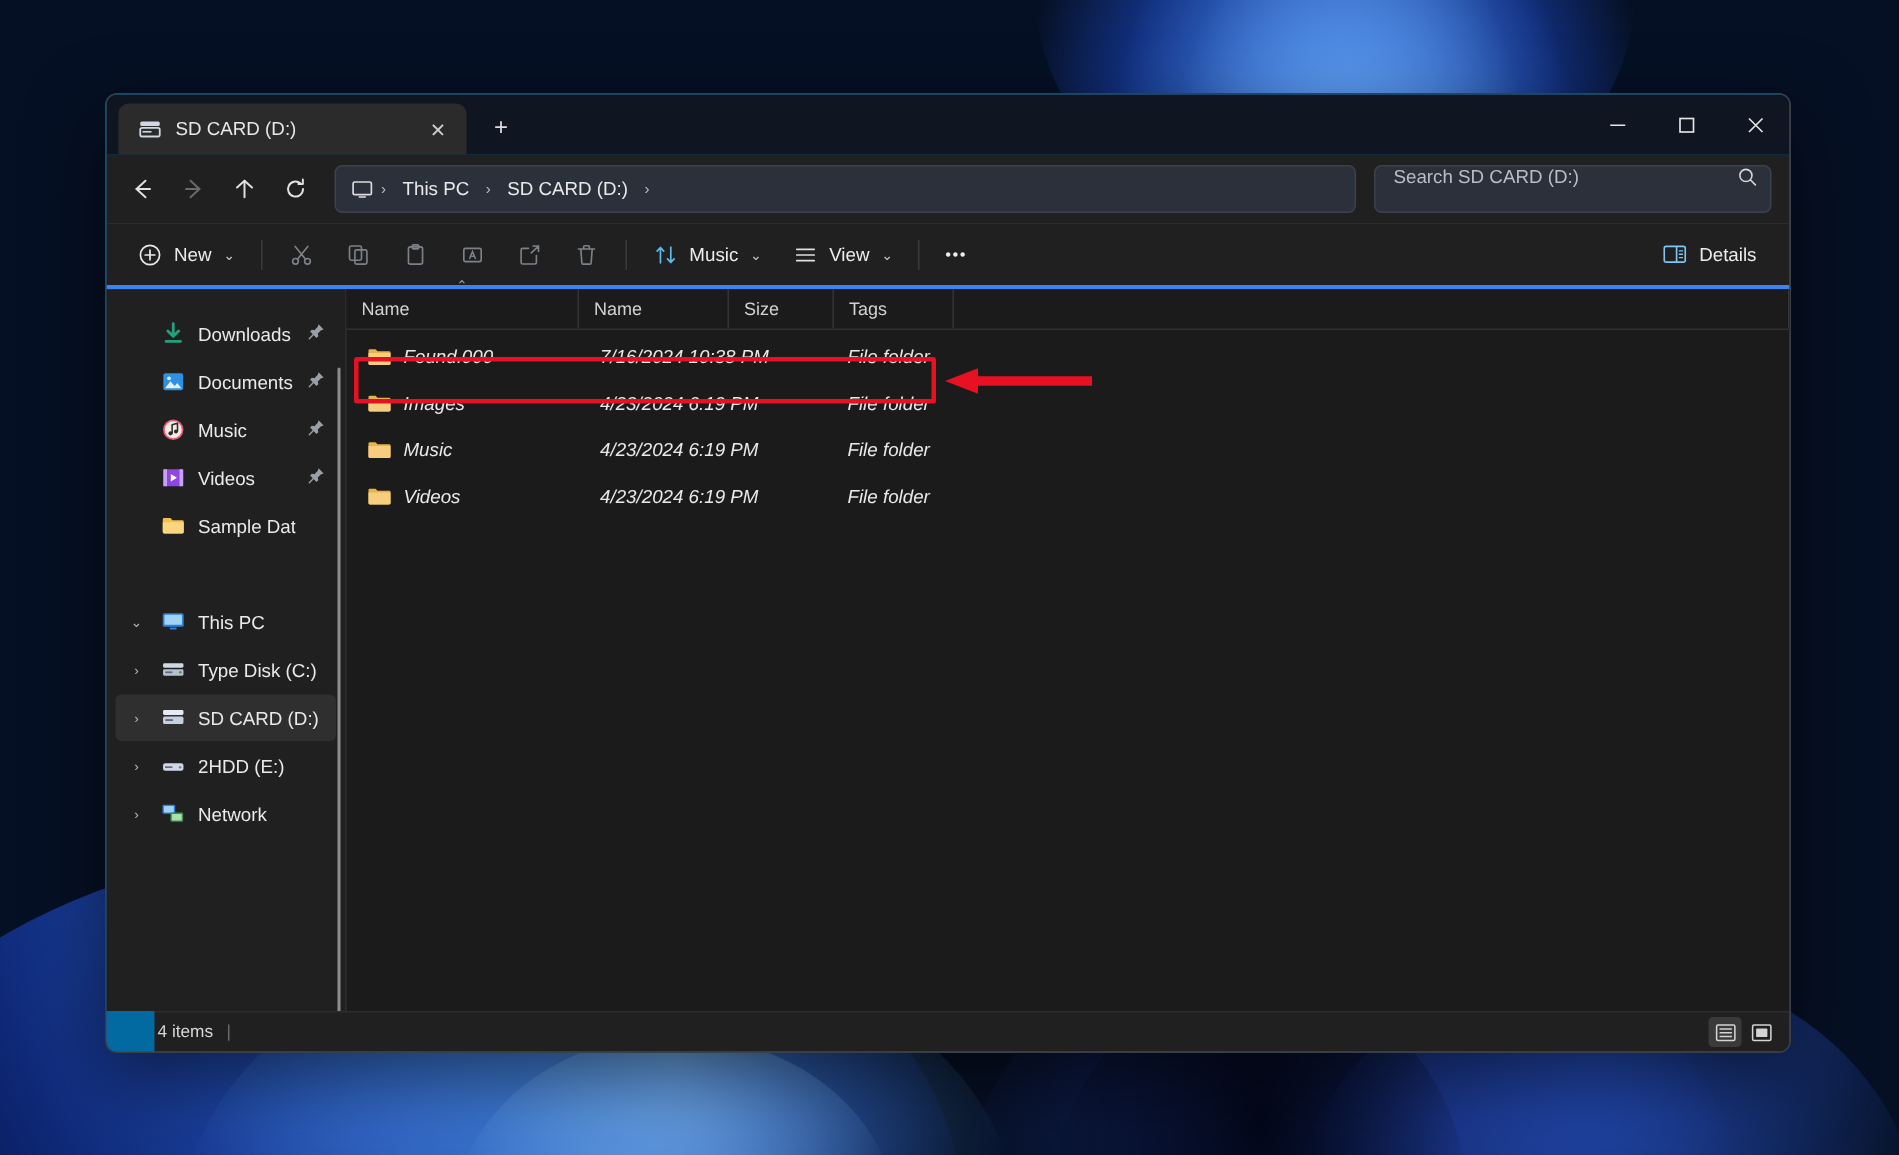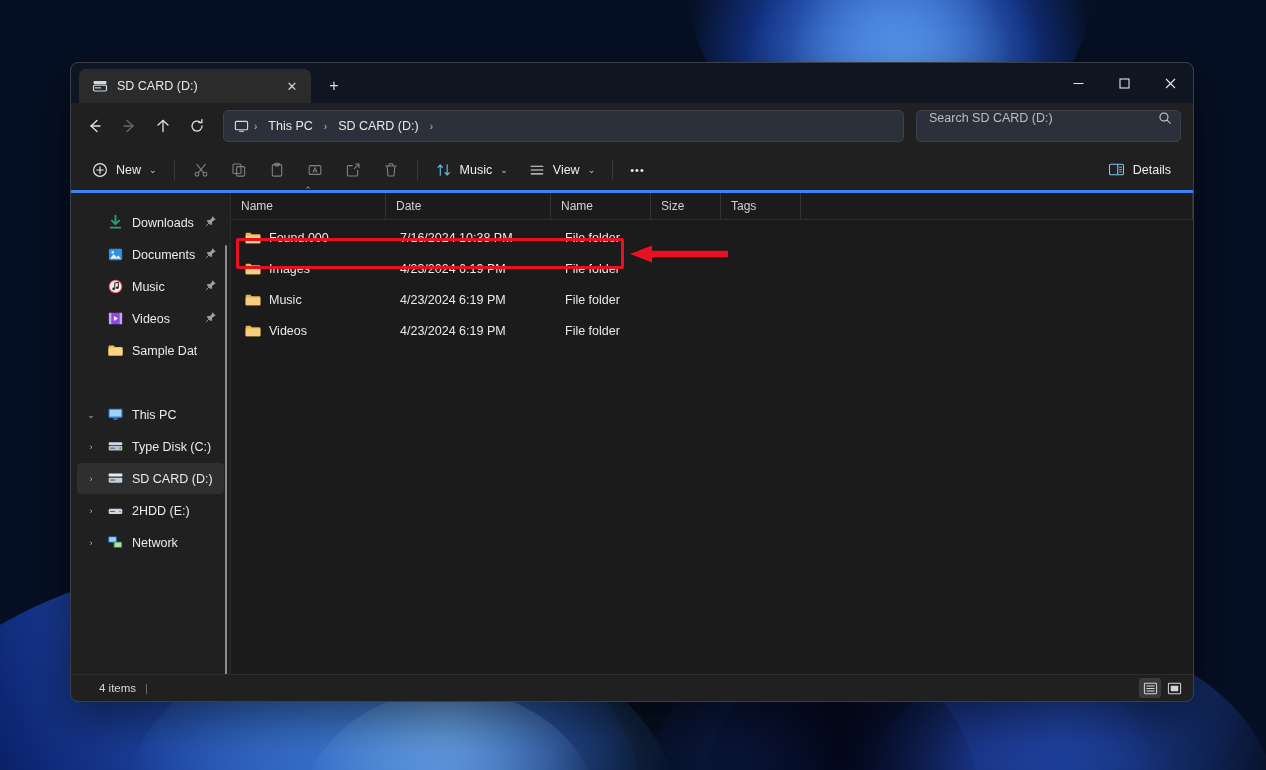--- a/index.html
+++ b/index.html
@@ -218,37 +218,37 @@
     position: absolute; top: -8px; left: 50%; transform: translateX(-50%);
     color: #9a9a9a; font-size: 9px;
   }
   .c-name { width: 155px; }
   .c-date { width: 165px; }
   .c-type { width: 100px; }
   .c-size { width: 70px; }
   .c-tags { width: 80px; }
   .c-rest { flex: 1 1 auto; }
 
-  .filelist { flex: 1 1 auto; overflow: hidden; padding-top: 2px; }
+  .filelist { flex: 1 1 auto; overflow: hidden; padding-top: 2px; font-style: italic; }
   .row {
     height: 31px; display: flex; align-items: center;
     color: #e9e9e9; font-size: 12.5px;
     margin: 0 4px; border-radius: 4px;
     cursor: default;
   }
   .cell { padding: 0 10px; white-space: nowrap; overflow: hidden; }
   .cell.name { display: flex; align-items: center; gap: 8px; }
   .folder-ico { width: 16px; height: 14px; flex: 0 0 16px; }
 
   .statusbar {
     height: 27px; flex: 0 0 auto;
     background: #202020; border-top: 1px solid #2d2d2d;
     display: flex; align-items: center;
-    padding: 0 8px 0 28px;
-    color: #d8d8d8; font-size: 11.5px;
+    padding: 0 8px 0 2px;
+    color: #d8d8d8; font-size: 11.5px; margin-left: 32px;
   }
   .status-sep { margin: 0 9px; color: #6e6e6e; }
   .status-spacer { flex: 1 1 auto; }
   .viewtoggle { display: flex; gap: 2px; }
   .vt {
     width: 22px; height: 20px; border-radius: 3px;
     display: flex; align-items: center; justify-content: center;
     cursor: pointer; color: #d4d4d4;
   }
   .vt.active { background: #3a3a3a; }
@@ -629,23 +629,20 @@
 
       <div class="sb-scroll"></div>
     </div>
 
     <div class="content">
 
       <div class="colhead">
         <div class="col c-name">
           <span class="col-sortmark">⌃</span>
           <span>Name</span>
-        </div>
-        <div class="col c-date">
-          <span>Date</span>
         </div>
         <div class="col c-type">
           <span>Name</span>
         </div>
         <div class="col c-size">
           <span>Size</span>
         </div>
         <div class="col c-tags">
           <span>Tags</span>
         </div>

